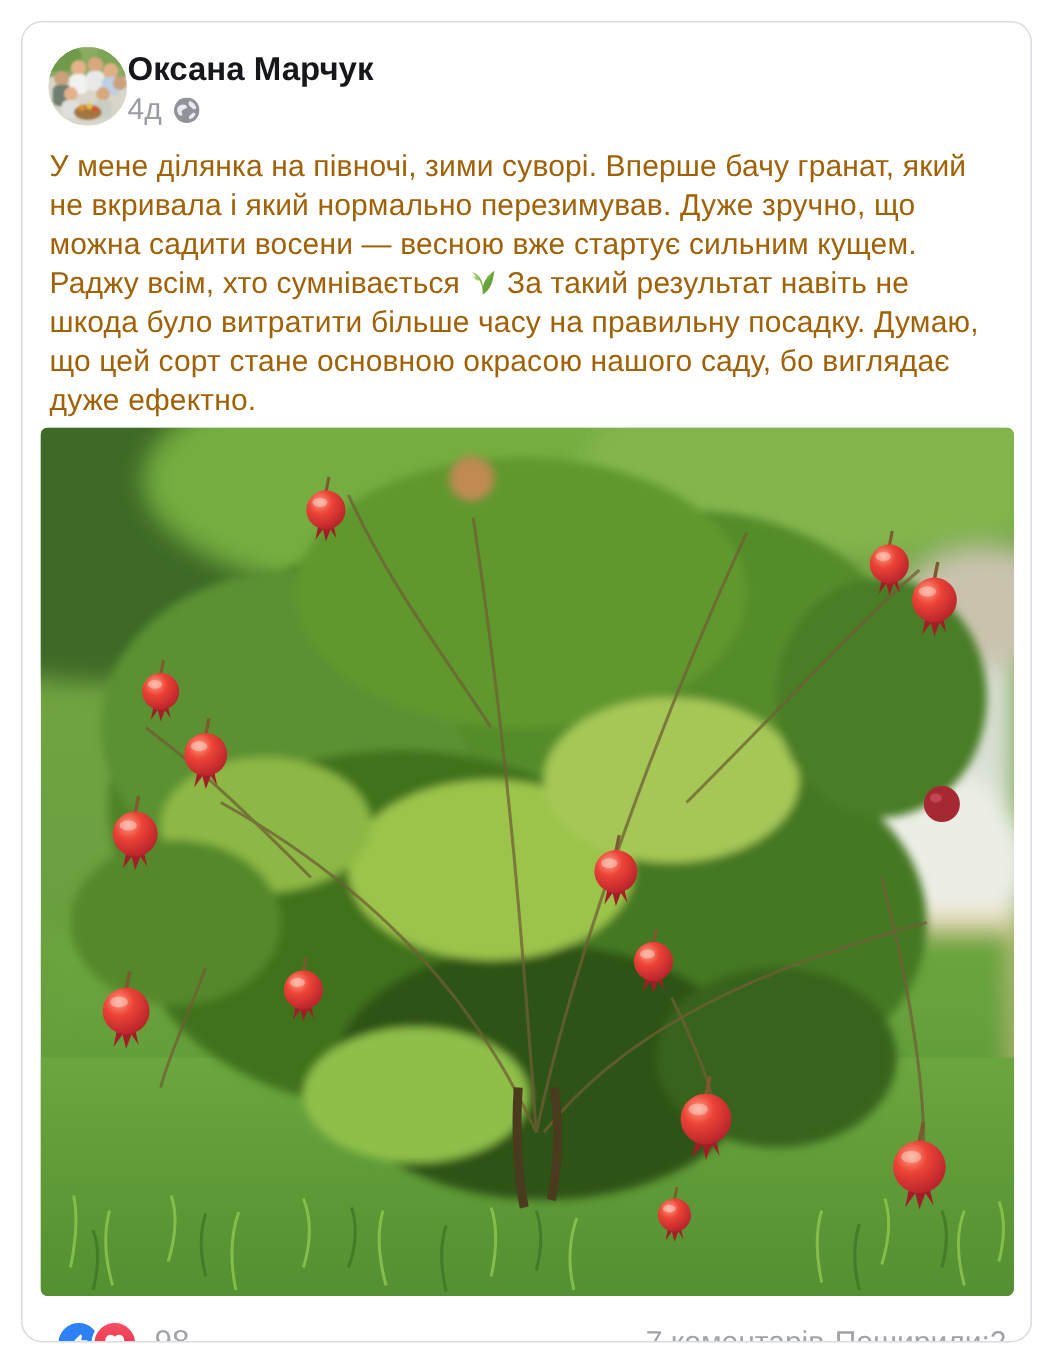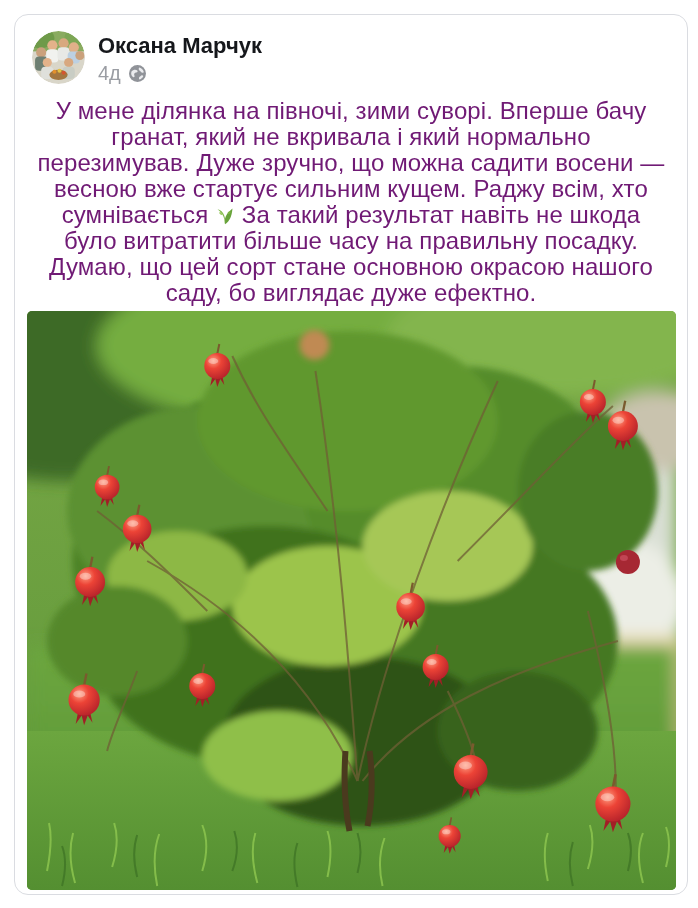--- a/index.html
+++ b/index.html
@@ -1,29 +1,29 @@
 <!DOCTYPE html>
 <html><head>
 <meta charset="utf-8">
 <style>
   html,body{margin:0;padding:0;background:#fff;}
   body{width:698px;height:908px;position:relative;font-family:"Liberation Sans","DejaVu Sans",sans-serif;color:#1b1d21;}
   .card{position:absolute;left:14px;top:14px;width:674px;height:881px;background:#fff;
         border:1px solid #dadce1;border-radius:14px;box-sizing:border-box;padding:16px 12px 0 12px;overflow:hidden;}
   
-  .header{display:flex;align-items:flex-start;gap:13px;margin-left:5px;height:56px;}
+  .header{display:flex;align-items:flex-start;margin-left:5px;height:56px;}
   .avatar{width:53px;height:53px;border-radius:50%;overflow:hidden;flex:0 0 auto;cursor:pointer;}
   .avatar svg{display:block;width:100%;height:100%;}
   .h-text{padding-top:2px;}
   .author{font-size:22px;font-weight:700;color:#15171b;line-height:26px;cursor:pointer;}
   .meta{display:flex;align-items:center;gap:8px;margin-top:3px;}
   .timestamp{font-size:20px;color:#9a9da3;}
   .globe{width:17px;height:17px;display:inline-block;}
   
-  .post-text{margin:11px 6px 0 6px;font-size:24px;line-height:26px;color:#701a75;letter-spacing:.1px;text-align:center;}
+  .post-text{margin:11px 6px 0 6px;font-size:20px;line-height:26px;color:#a16207;letter-spacing:.1px;}
   .herb{width:20px;height:20px;vertical-align:-3px;display:inline-block;}
   
   .photo{margin-top:5px;width:649px;height:579px;border-radius:5px;overflow:hidden;cursor:pointer;}
   .photo svg{display:block;width:100%;height:100%;}
   
   .footer{height:62px;display:flex;align-items:center;justify-content:space-between;padding:0 4px 0 10px;}
   .reactions{display:flex;align-items:center;}
   .reaction{width:27px;height:27px;border-radius:50%;display:flex;align-items:center;justify-content:center;
             border:2px solid #fff;box-sizing:content-box;cursor:pointer;}
   .reaction.like{background:#2e81f4;z-index:1;}

